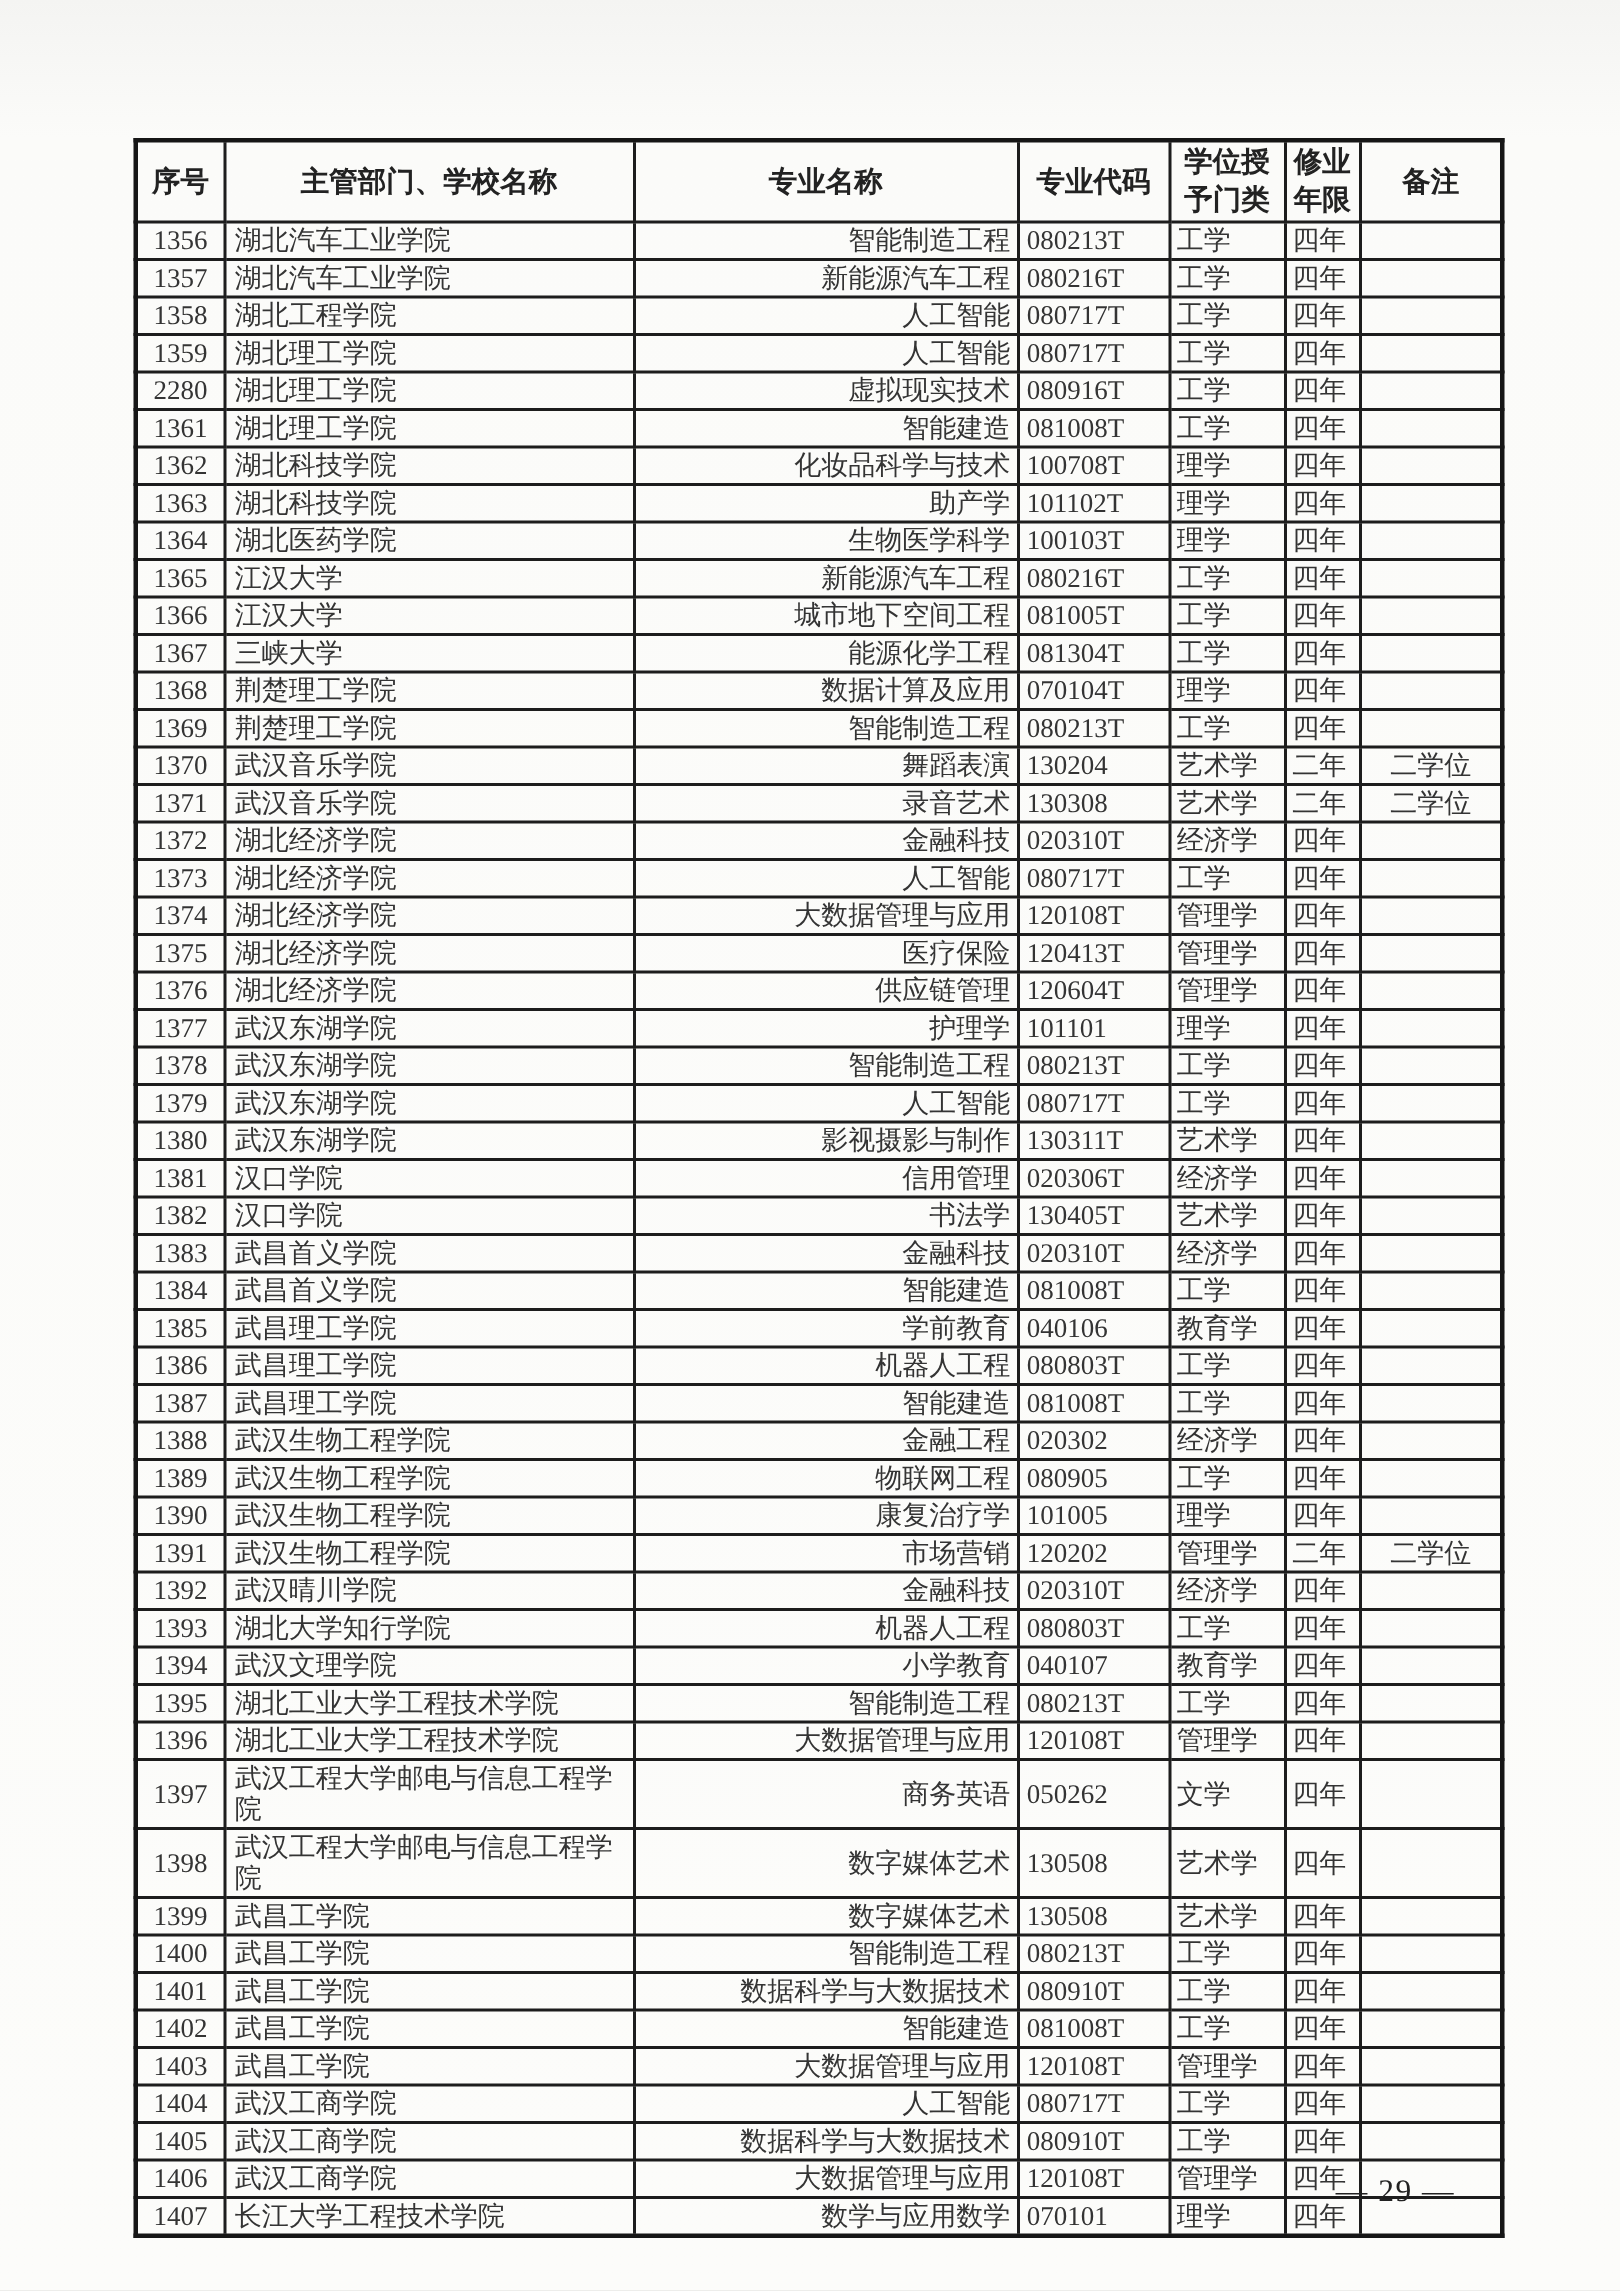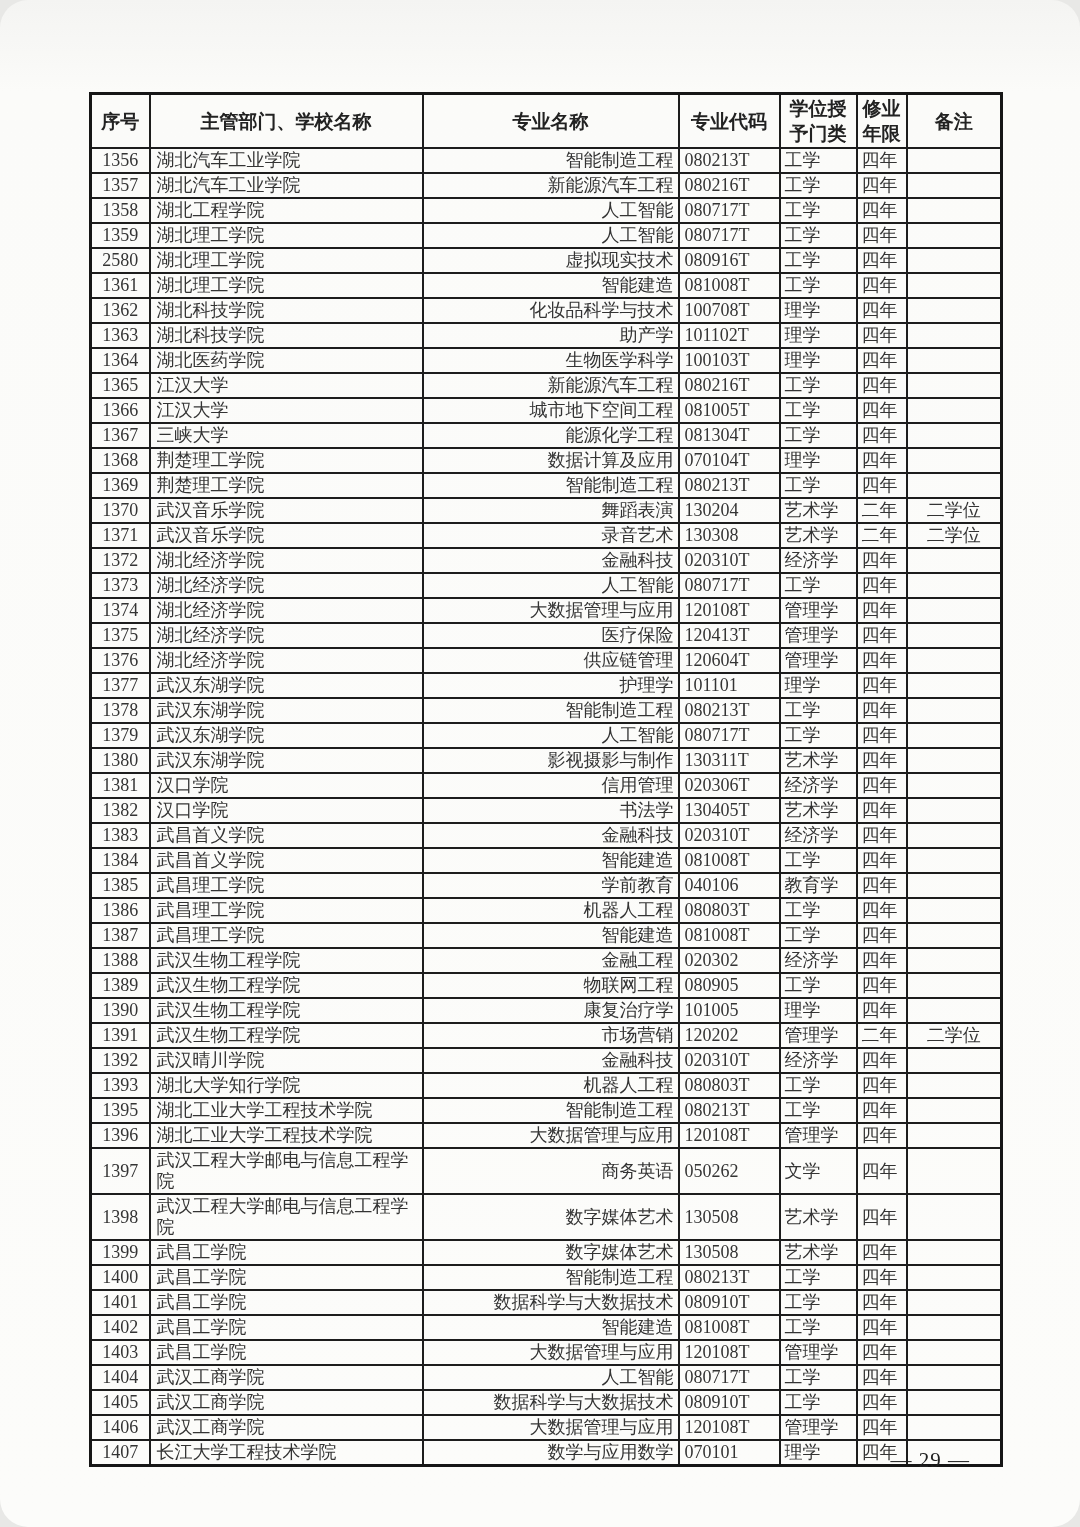--- a/index.html
+++ b/index.html
@@ -9,21 +9,20 @@
   }
   .page {
     position: relative;
     width: 1080px;
     height: 1527px;
     margin: 0 auto;
     background: linear-gradient(180deg, #f4f4f2 0%, #fbfbf9 6%, #fcfcfa 100%);
     overflow: hidden;
     font-family: "Liberation Serif", "DejaVu Serif", serif;
     color: #2e2e2e;
-    border-radius: 28px;
   }
   table.doc-table {
     position: absolute;
     left: 89px;
     top: 92px;
     width: 911px;
     border-collapse: collapse;
     table-layout: fixed;
     border: 3px solid #161616;
   }
@@ -125,21 +124,21 @@
         <tr>
           <td class="c-no">1359</td>
           <td class="c-school">湖北理工学院</td>
           <td class="c-major">人工智能</td>
           <td class="c-code">080717T</td>
           <td class="c-degree">工学</td>
           <td class="c-years">四年</td>
           <td class="c-note"></td>
         </tr>
         <tr>
-          <td class="c-no">2580</td>
+          <td class="c-no">2280</td>
           <td class="c-school">湖北理工学院</td>
           <td class="c-major">虚拟现实技术</td>
           <td class="c-code">080916T</td>
           <td class="c-degree">工学</td>
           <td class="c-years">四年</td>
           <td class="c-note"></td>
         </tr>
         <tr>
           <td class="c-no">1361</td>
           <td class="c-school">湖北理工学院</td>
@@ -427,20 +426,29 @@
           <td class="c-degree">经济学</td>
           <td class="c-years">四年</td>
           <td class="c-note"></td>
         </tr>
         <tr>
           <td class="c-no">1393</td>
           <td class="c-school">湖北大学知行学院</td>
           <td class="c-major">机器人工程</td>
           <td class="c-code">080803T</td>
           <td class="c-degree">工学</td>
+          <td class="c-years">四年</td>
+          <td class="c-note"></td>
+        </tr>
+        <tr>
+          <td class="c-no">1394</td>
+          <td class="c-school">武汉文理学院</td>
+          <td class="c-major">小学教育</td>
+          <td class="c-code">040107</td>
+          <td class="c-degree">教育学</td>
           <td class="c-years">四年</td>
           <td class="c-note"></td>
         </tr>
         <tr>
           <td class="c-no">1395</td>
           <td class="c-school">湖北工业大学工程技术学院</td>
           <td class="c-major">智能制造工程</td>
           <td class="c-code">080213T</td>
           <td class="c-degree">工学</td>
           <td class="c-years">四年</td>

